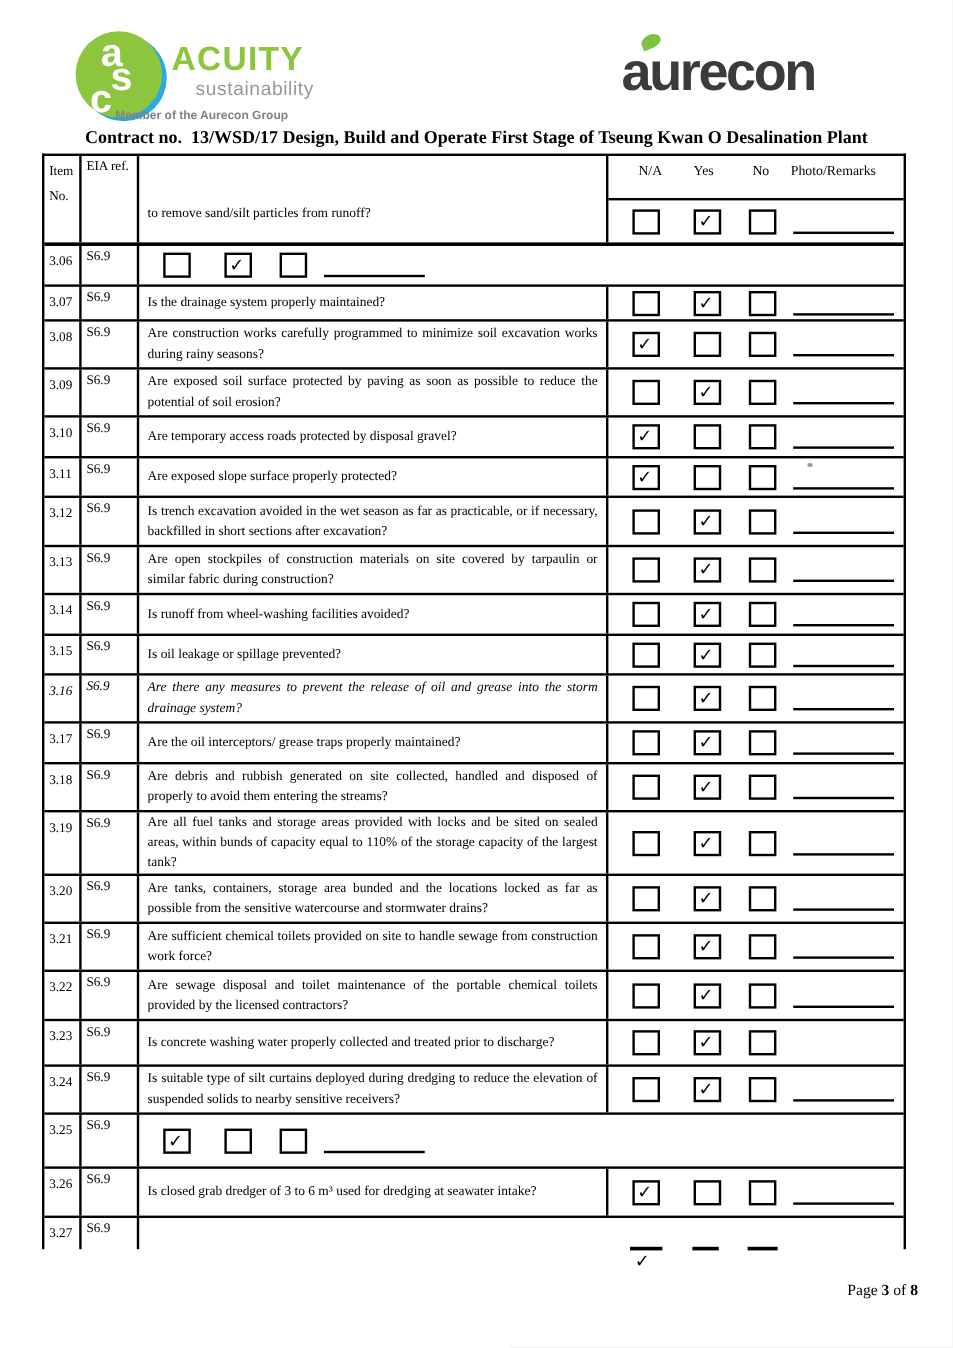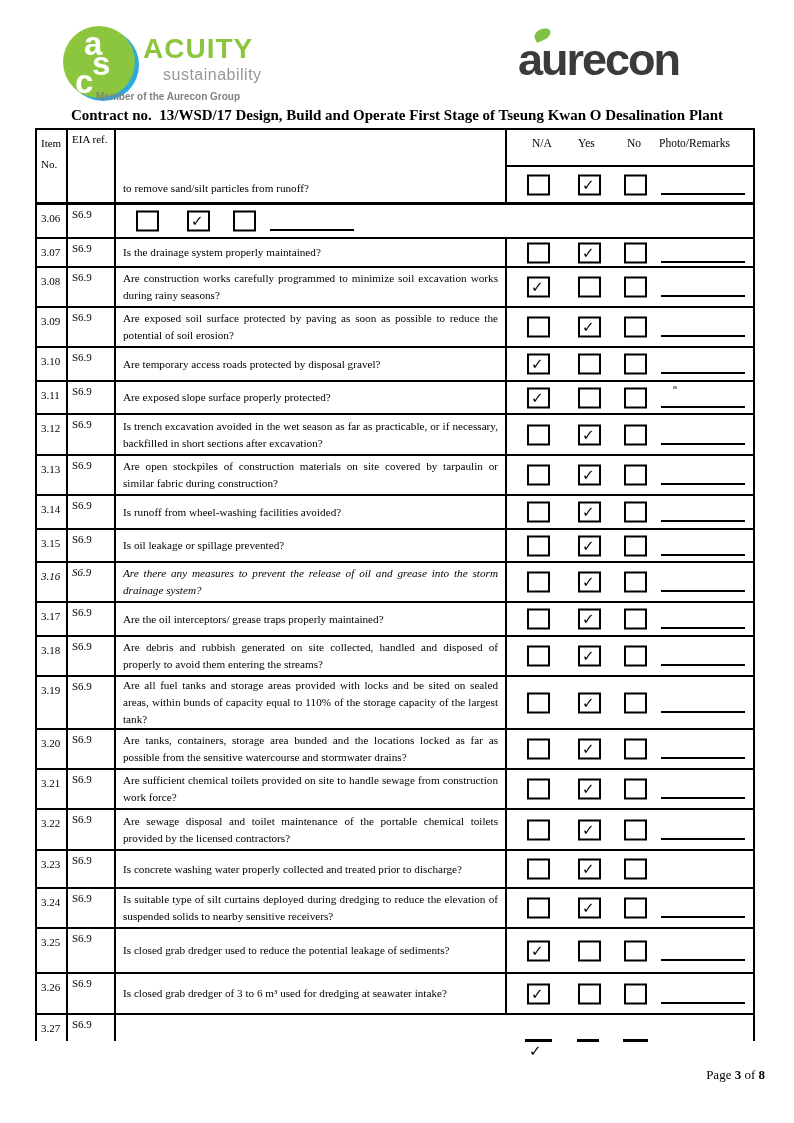--- a/index.html
+++ b/index.html
@@ -33,21 +33,21 @@
   .trow.last{border-bottom:none;}
   .c{box-sizing:border-box;}
   .c-item{width:31px;border-right:2px solid #000;padding:3px 0 0 4px;font-size:11px;line-height:21px;}
   .c-eia{width:48px;border-right:2px solid #000;padding:3px 0 0 4px;font-size:11px;}
   .c-q{width:391px;border-right:2px solid #000;display:flex;align-items:center;padding:0 7px;}
   .c-q span{display:block;width:100%;text-align:justify;line-height:17px;}
   .c-checks{flex:1;position:relative;}
 
   
   .head-sec{display:flex;box-sizing:border-box;border-bottom:3px solid #000;height:75px;}
-  .head-sec .c-q{align-items:flex-end;padding-bottom:5px;}
+  .head-sec .c-q{align-items:flex-end;padding-bottom:15px;}
   .hd-right{flex:1;display:flex;flex-direction:column;}
   .hd-labels{position:relative;height:37px;border-bottom:2.5px solid #000;box-sizing:border-box;font-size:11.5px;}
   .hd-labels span{position:absolute;top:7px;}
   .lab-na{left:25px;}
   .lab-yes{left:71px;}
   .lab-no{left:120px;}
   .lab-remarks{left:152px;}
   .hd-checks{position:relative;flex:1;}
 
   
@@ -398,23 +398,20 @@
             <div class="cb cb-yes">
               <span class="check">✓</span>
             </div>
             <div class="cb cb-no"></div>
             <div class="remark-line"></div>
           </div>
         </div>
         <div class="trow" style="height: 45px;">
           <div class="c c-item">3.25</div>
           <div class="c c-eia">S6.9</div>
-          <div class="c c-q">
-            <span>Is closed grab dredger used to reduce the potential leakage of sediments?</span>
-          </div>
           <div class="c c-checks">
             <div class="cb cb-na">
               <span class="check">✓</span>
             </div>
             <div class="cb cb-yes"></div>
             <div class="cb cb-no"></div>
             <div class="remark-line"></div>
           </div>
         </div>
         <div class="trow" style="height: 41px;">

